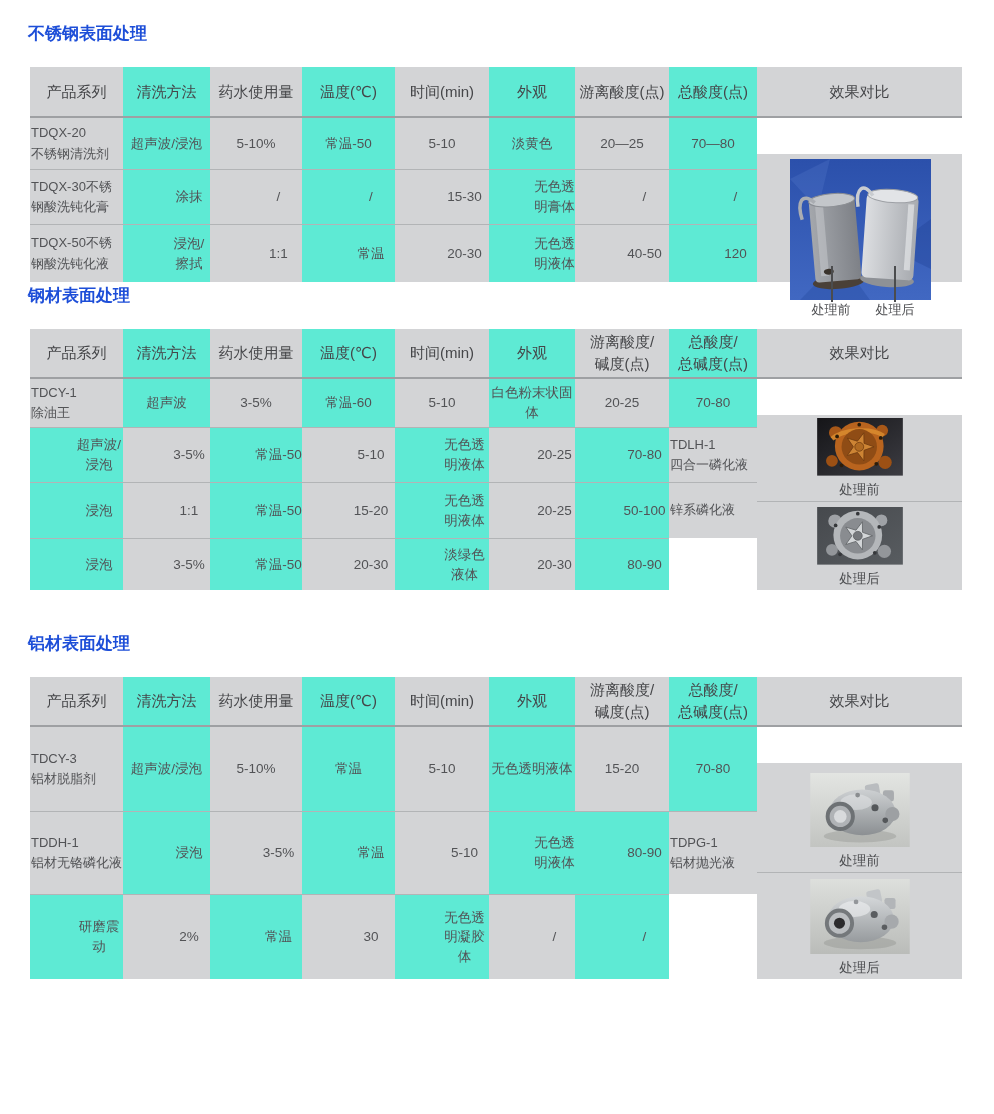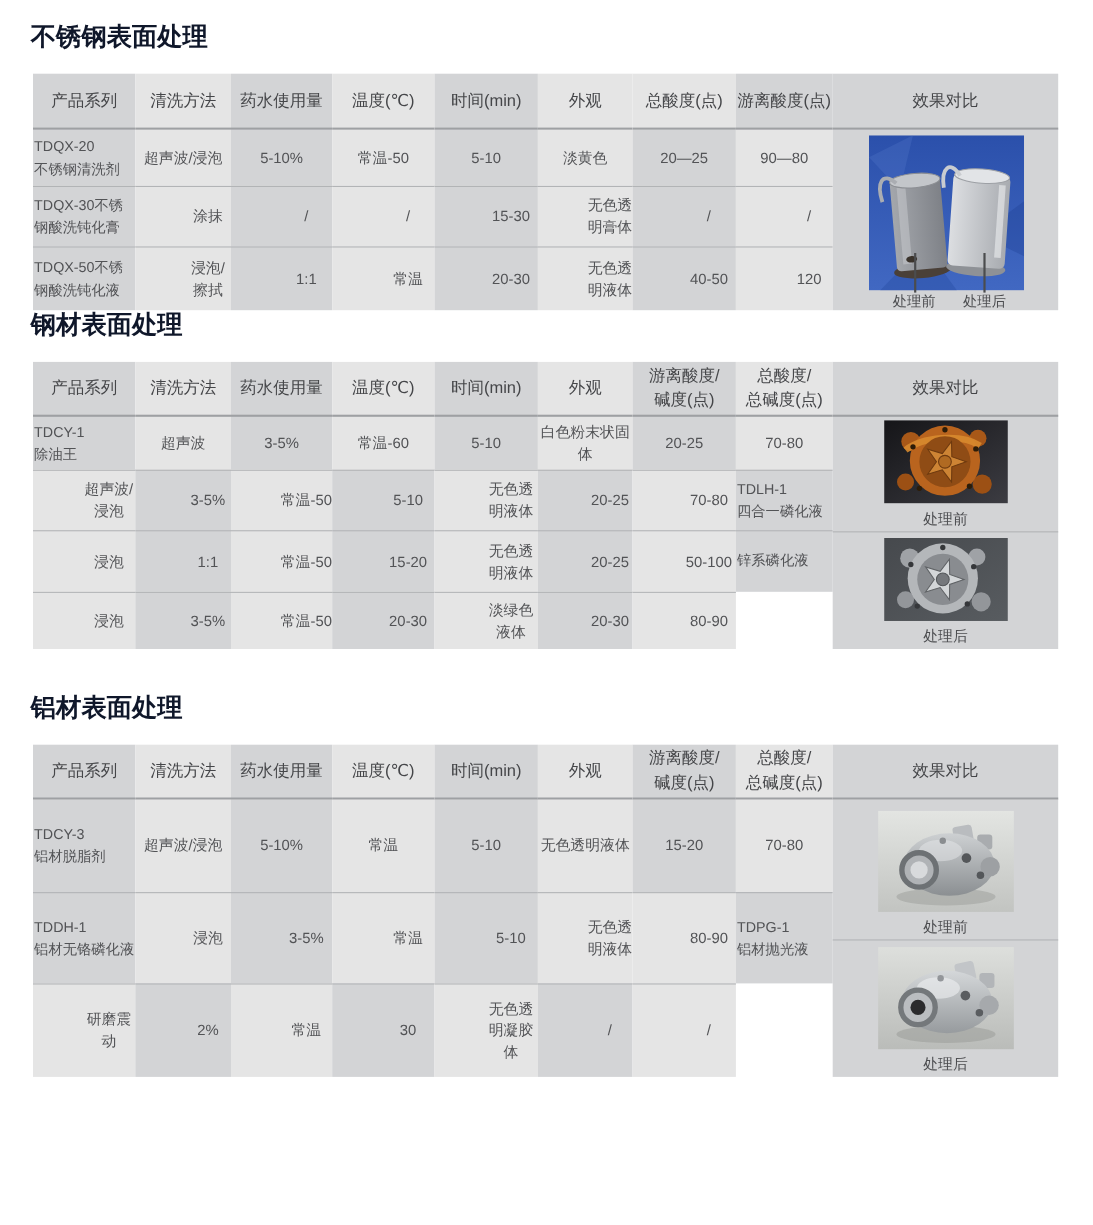--- a/index.html
+++ b/index.html
@@ -2,21 +2,21 @@
 <html><head>
 <meta charset="utf-8">
 <style>
   html,body{margin:0;padding:0;}
   body{
     width:994px;height:1114px;overflow:hidden;background:#ffffff;
     font-family:"Liberation Sans","DejaVu Sans",sans-serif;
   }
   .section-title{
     margin:0 0 20px 28px;
-    font-size:23px;line-height:27px;font-weight:600;color:#0f172a;
+    font-size:17px;line-height:27px;font-weight:600;color:#1d4ed8;
   }
   #title1{padding-top:20px;}
   #title2{}
   #title3{margin-top:40px;}
   .tbl{
     display:grid;width:932px;margin-left:30px;
     grid-template-columns:93px 87px 92px 93px 94px 86px 94px 88px 205px;
     border-radius:27px;
   }
   #tbl1{grid-template-rows:51px 51px 55px 58px;}
@@ -24,23 +24,23 @@
   #tbl3{grid-template-rows:50px 84px 83px 85px;}
   .c{
     display:flex;align-items:center;justify-content:center;
     text-align:center;white-space:pre-line;box-sizing:border-box;
     line-height:1.45;
   }
   .th{font-size:15px;color:#454649;border-bottom:2px solid #9ea0a3;}
   .td{font-size:13.5px;color:#525356;}
   .bt{border-top:1px solid #b2b4b6;padding-left:45px;}
   .dark{background:#d3d4d6;}
-  .light{background:#e5e5e5;}
+  .light{background:#5eead4;}
   .prod{justify-content:flex-start;text-align:left;padding-left:1px;font-size:13px;line-height:1.55;}
-  .img-cell{grid-column:9;position:relative;display:block;padding:0;}
+  .img-cell{grid-column:9;position:relative;display:block;padding:0;margin-top:36px;}
   
   .s1photo{position:absolute;left:33px;top:5px;display:block;}
   .ptr{position:absolute;width:2px;background:#4b4c4e;}
   .ptr1{left:74px;top:112px;height:36px;}
   .ptr2{left:137px;top:112px;height:36px;}
   .plabel{position:absolute;top:147px;width:60px;text-align:center;font-size:13px;color:#4c4d50;}
   .pl1{left:44px;}
   .pl2{left:108px;}
   
   .stack{display:flex;flex-direction:column;align-items:center;}
@@ -56,22 +56,22 @@
 
 <h2 id="title1" class="section-title">不锈钢表面处理</h2>
 
 <div id="tbl1" class="tbl">
   <div class="c th dark">产品系列</div>
   <div class="c th light">清洗方法</div>
   <div class="c th dark">药水使用量</div>
   <div class="c th light">温度(℃)</div>
   <div class="c th dark">时间(min)</div>
   <div class="c th light">外观</div>
+  <div class="c th dark">游离酸度(点)</div>
   <div class="c th light">总酸度(点)</div>
-  <div class="c th dark">游离酸度(点)</div>
   <div class="c th dark">效果对比</div>
 
   <div class="c td img-cell dark" style="grid-row:2 / span 3">
     <svg class="s1photo" width="141" height="141" viewBox="0 0 141 141">
       <defs>
         <linearGradient id="bluebg" x1="0" y1="0" x2="0" y2="1">
             <stop offset="0" stop-color="#2b50ab"></stop>
             <stop offset="1" stop-color="#4168c2"></stop>
           </linearGradient>
         <linearGradient id="jugL" x1="0" y1="0" x2="1" y2="0">
@@ -110,21 +110,21 @@
   </div>
 
   <div class="c td dark prod">TDQX-20
 不锈钢清洗剂</div>
   <div class="c td light">超声波/浸泡</div>
   <div class="c td dark">5-10%</div>
   <div class="c td light">常温-50</div>
   <div class="c td dark">5-10</div>
   <div class="c td light">淡黄色</div>
   <div class="c td dark">20—25</div>
-  <div class="c td light">90—80</div>
+  <div class="c td light">70—80</div>
 
   <div class="c td dark prod bt">TDQX-30不锈
 钢酸洗钝化膏</div>
   <div class="c td light bt">涂抹</div>
   <div class="c td dark bt">/</div>
   <div class="c td light bt">/</div>
   <div class="c td dark bt">15-30</div>
   <div class="c td light bt">无色透明膏体</div>
   <div class="c td dark bt">/</div>
   <div class="c td light bt">/</div>

